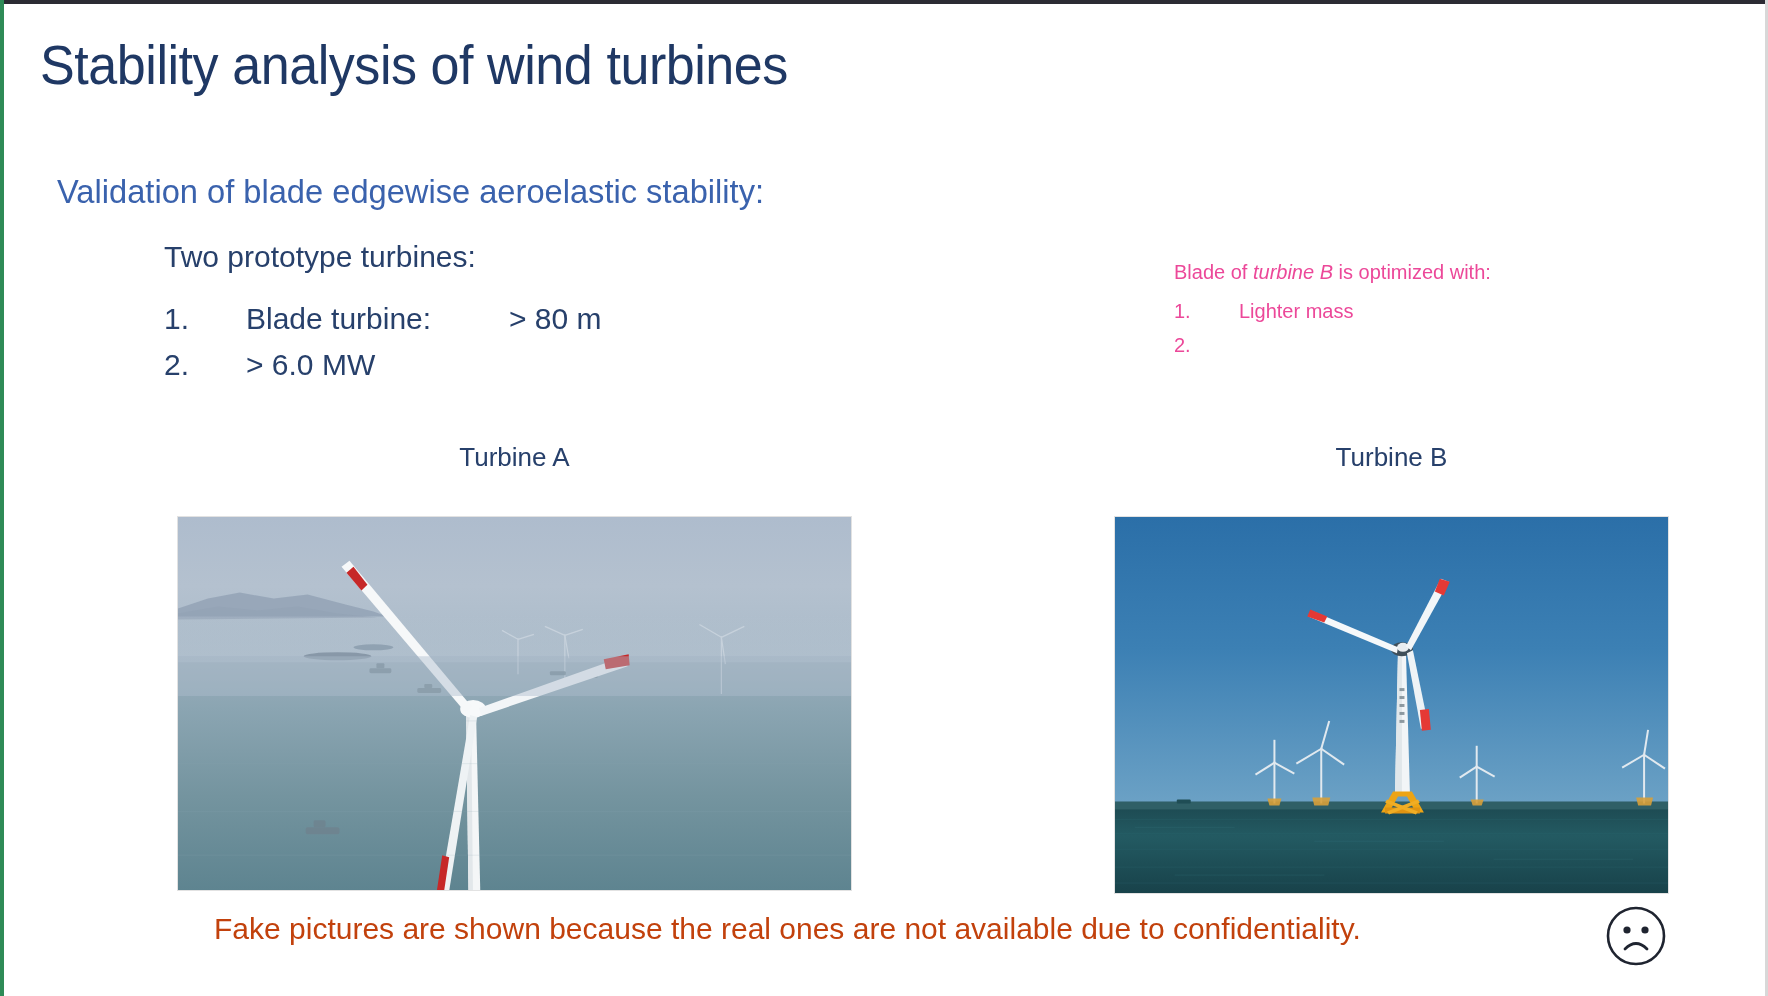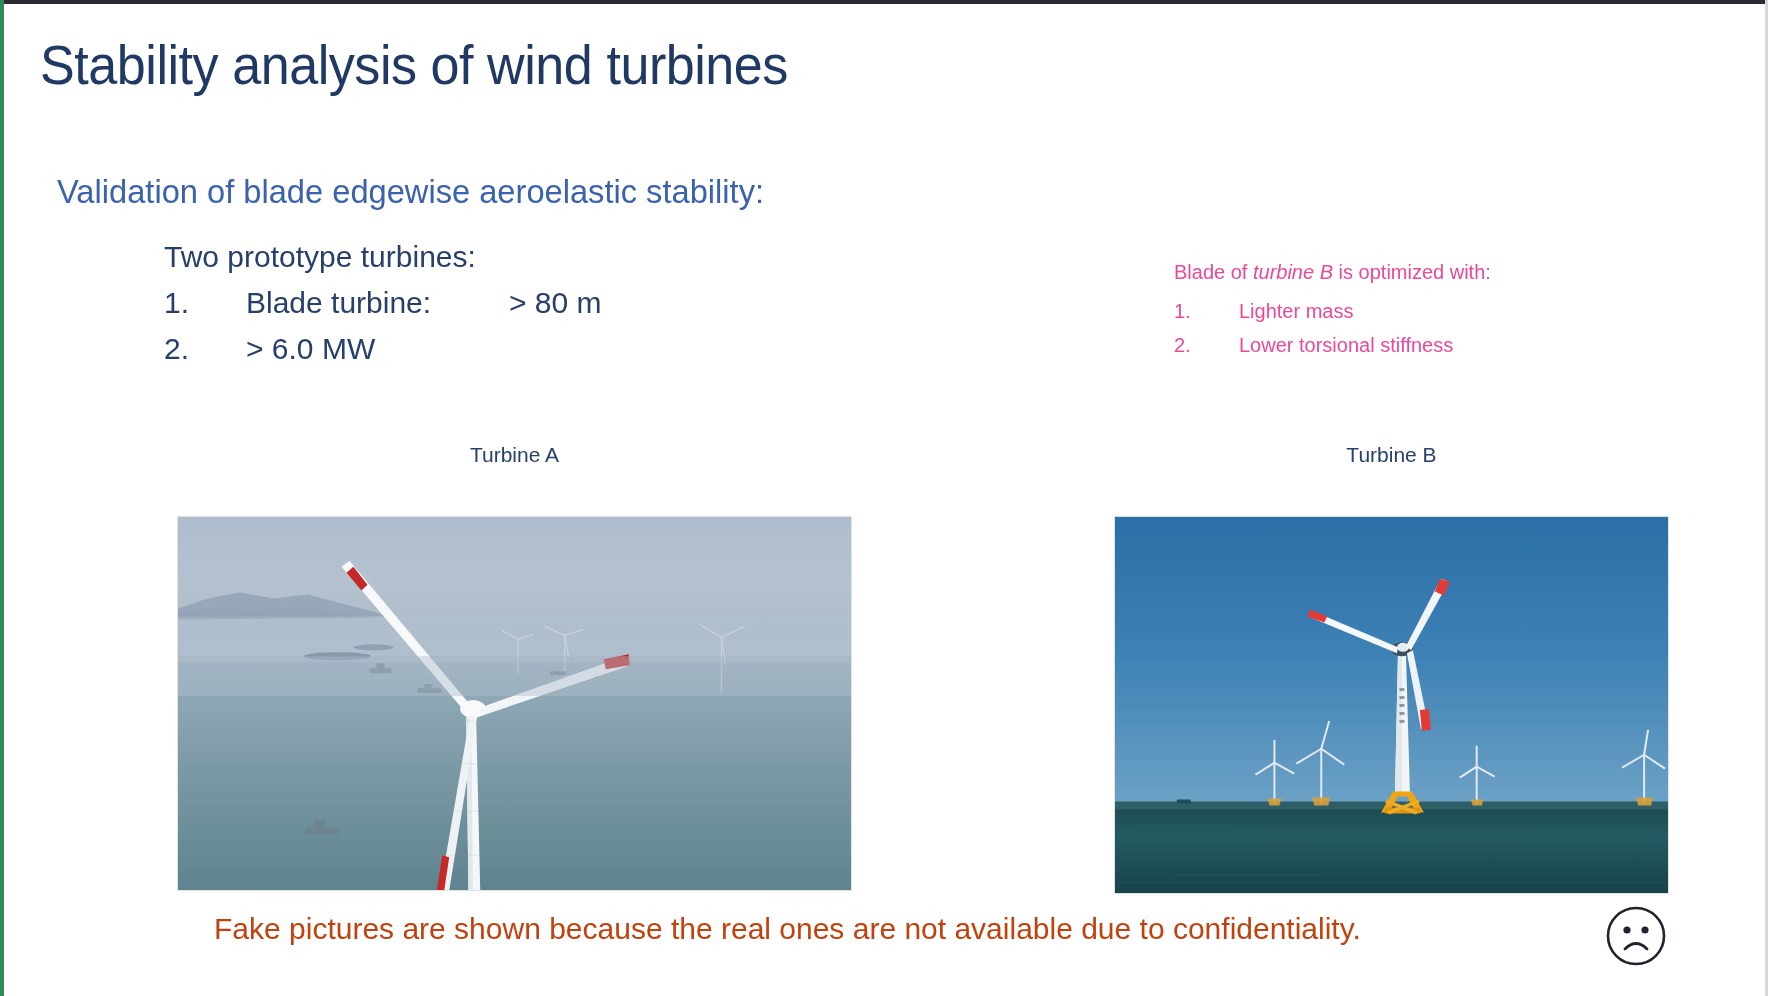--- a/index.html
+++ b/index.html
@@ -69,21 +69,21 @@
   }
 
   
   .left-block {
     position: absolute;
     left: 160px; top: 238px;
     color: #27406b;
     font-size: 30px;
     line-height: 1.0;
   }
-  .left-heading { white-space: nowrap; margin-bottom: 16px; }
+  .left-heading { white-space: nowrap; margin-bottom: 32px; }
   .left-row {
     display: flex;
     align-items: baseline;
     white-space: nowrap;
     margin-bottom: 16px;
   }
   .left-row .num   { width: 82px; flex: 0 0 82px; }
   .left-row .label { width: 263px; flex: 0 0 263px; }
   .left-row .value { }
 
@@ -102,21 +102,21 @@
     align-items: baseline;
     white-space: nowrap;
     margin-bottom: 14px;
   }
   .right-row .num { width: 65px; flex: 0 0 65px; }
 
   
   .caption {
     position: absolute;
     color: #27406b;
-    font-size: 21px;
+    font-size: 26px;
     line-height: 1.0;
     white-space: nowrap;
   }
   #caption-a { left: 173px; top: 440px; width: 675px; text-align: center; }
   #caption-b { left: 1110px; top: 440px; width: 555px; text-align: center; }
 
   
   .photo {
     position: absolute;
     overflow: hidden;
@@ -204,21 +204,20 @@
         <span>Blade of </span><em>turbine B</em><span> is optimized with:</span>
       </div>
 
       <div class="right-row">
         <span class="num">1.</span>
         <span class="label">Lighter mass</span>
       </div>
 
       <div class="right-row">
         <span class="num">2.</span>
-        <span class="label">Lower torsional stiffness</span>
       </div>
     </div>
 
     <div class="caption" id="caption-a">Turbine A</div>
     <div class="caption" id="caption-b">Turbine B</div>
 
     <div class="photo" id="photo-a">
       <svg viewBox="0 0 675 375" preserveAspectRatio="none">
         <defs>
           <linearGradient id="skyA" x1="0" y1="0" x2="0" y2="1">

